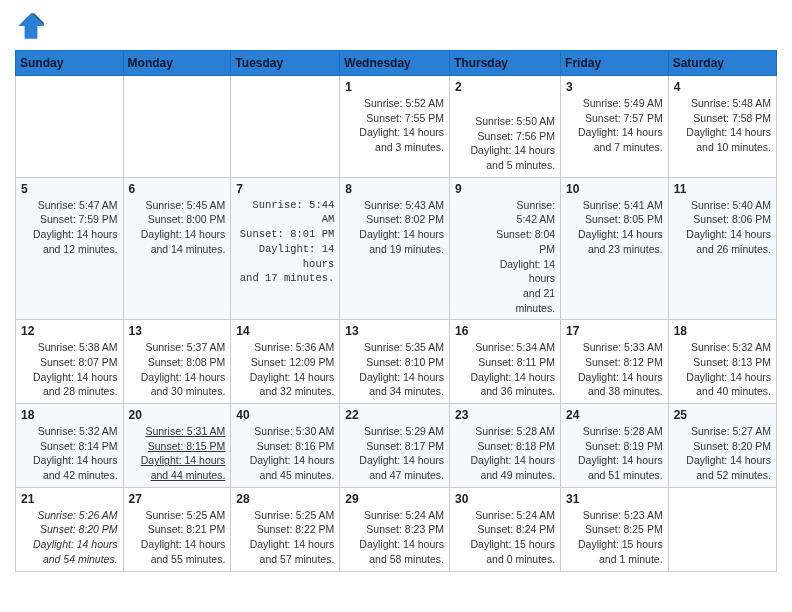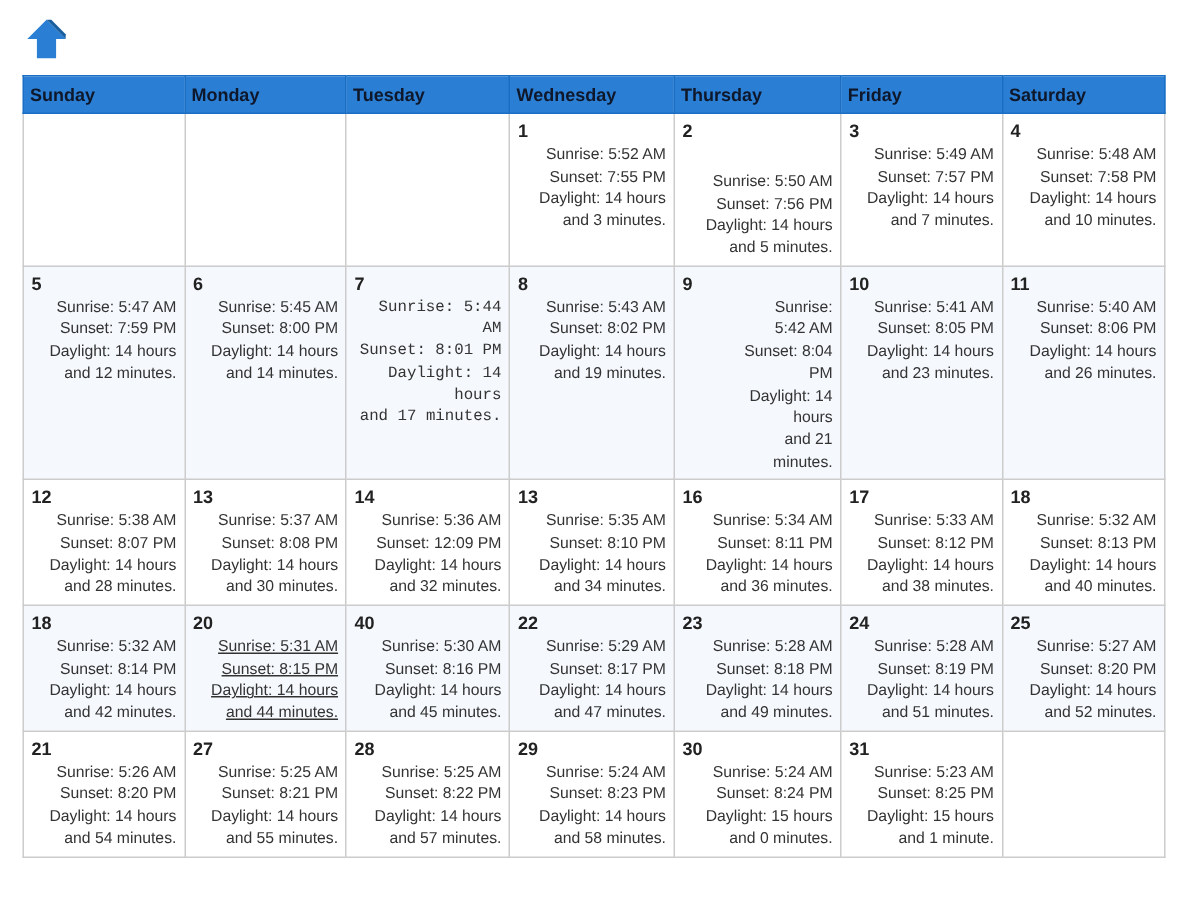--- a/index.html
+++ b/index.html
@@ -300,21 +300,21 @@
           <div class="day-num">25</div>
           <div class="day-info" style="white-space: pre-line;">Sunrise: 5:27 AM
 Sunset: 8:20 PM
 Daylight: 14 hours
 and 52 minutes.</div>
         </td>
       </tr>
       <tr>
         <td>
           <div class="day-num">21</div>
-          <div class="day-info" style="white-space: pre-line;">Sunrise: 5:26 AM
+          <div class="day-info" style="white-space: pre-line; font-style: italic;">Sunrise: 5:26 AM
 Sunset: 8:20 PM
 Daylight: 14 hours
 and 54 minutes.</div>
         </td>
         <td>
           <div class="day-num">27</div>
           <div class="day-info" style="white-space: pre-line;">Sunrise: 5:25 AM
 Sunset: 8:21 PM
 Daylight: 14 hours
 and 55 minutes.</div>

